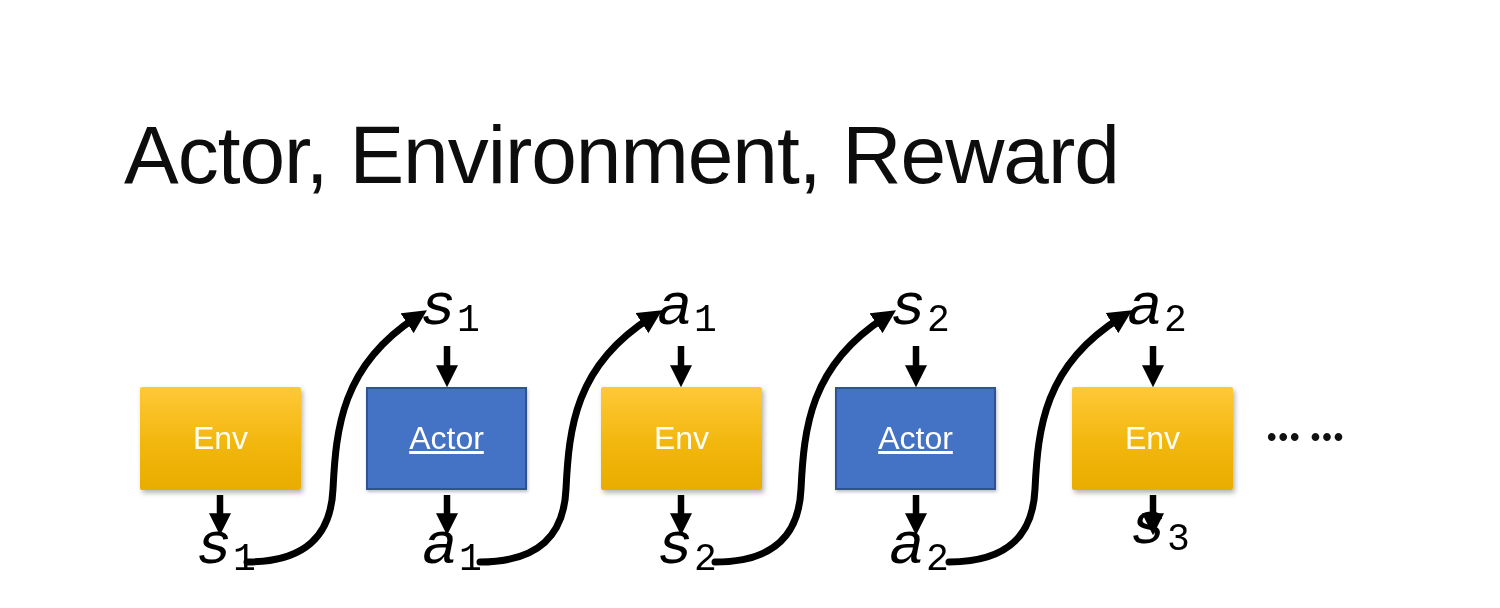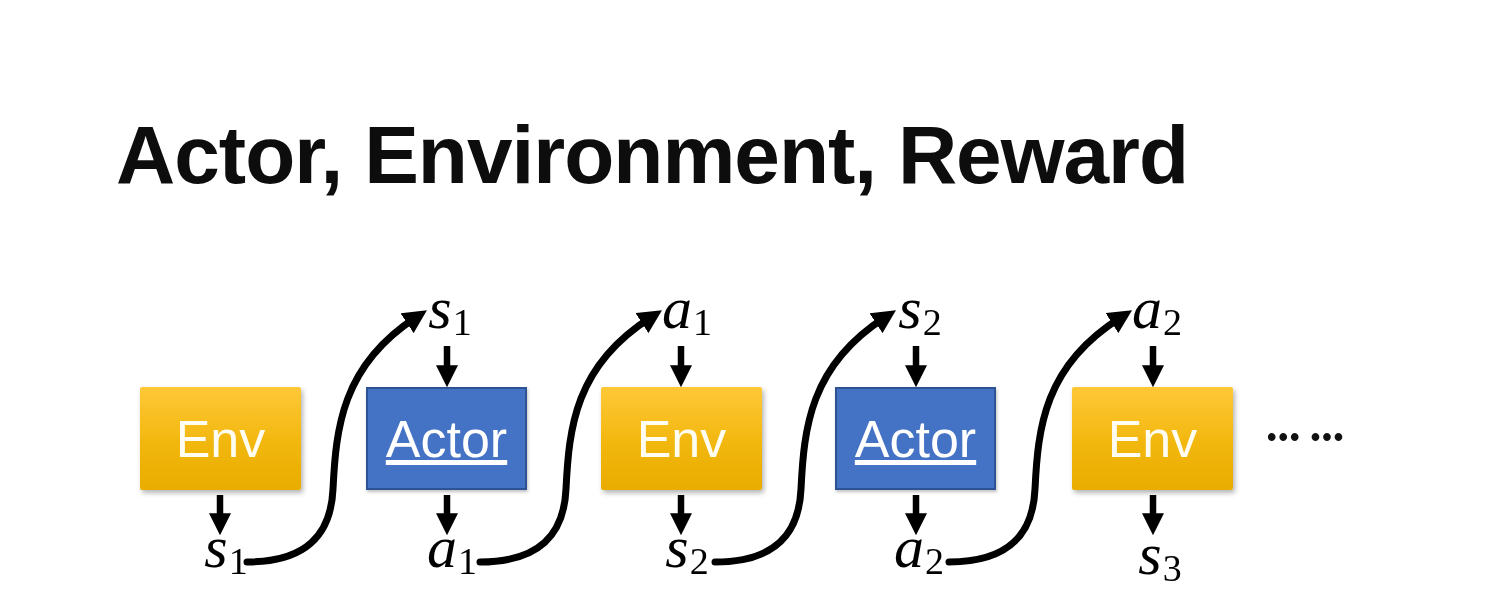--- a/index.html
+++ b/index.html
@@ -5,57 +5,57 @@
   html,body{margin:0;padding:0;background:#ffffff;}
   .slide{
     position:relative;
     width:1500px;height:608px;
     background:#ffffff;
     overflow:hidden;
     font-family:"Liberation Sans", sans-serif;
   }
   .slide-title{
     position:absolute;
-    left:116px;top:112px;
+    left:124px;top:112px;
     font-size:82px;
-    font-weight:700;
+    font-weight:400;
     letter-spacing:-1px;
     color:#0d0d0d;
     line-height:1.05;
     white-space:nowrap;
   }
   .arrow-layer{
     position:absolute;left:0;top:0;width:1500px;height:608px;
     pointer-events:none;
   }
   .node{
     position:absolute;
     top:387px;
     width:161px;height:103px;
     display:flex;align-items:center;justify-content:center;
-    font-size:52px;
+    font-size:32px;
     color:#ffffff;
     box-sizing:border-box;
   }
   .node.env{
     background:linear-gradient(180deg,#ffc838 0%,#f2b70d 55%,#e9ac00 100%);
     border-radius:2px;
     box-shadow:2px 3px 5px rgba(90,90,90,0.45);
     color:#fffdf2;
   }
   .node.actor{
     background:#4472c4;
     border:2.5px solid #2e5395;
     box-shadow:1px 2px 3px rgba(0,0,0,0.25);
     text-decoration:underline;
   }
   .mlabel{
     position:absolute;
     transform:translateX(-50%);
-    font-family:Liberation Serif, serif;
+    font-family:Liberation Mono, monospace;
     font-size:60px;
     line-height:1;
     color:#000;
     white-space:nowrap;
   }
   .mlabel .base{ font-style:italic; }
   .mlabel .sub{
     font-style:normal;
     font-size:38px;
     position:relative;
@@ -128,17 +128,17 @@
 
   <div class="mlabel" style="left:450px;top:278px"><span class="base">s</span><span class="sub">1</span></div>
   <div class="mlabel" style="left:687px;top:278px"><span class="base">a</span><span class="sub">1</span></div>
   <div class="mlabel" style="left:920px;top:278px"><span class="base">s</span><span class="sub">2</span></div>
   <div class="mlabel" style="left:1157px;top:278px"><span class="base">a</span><span class="sub">2</span></div>
 
   <div class="mlabel" style="left:226px;top:517px"><span class="base">s</span><span class="sub">1</span></div>
   <div class="mlabel" style="left:452px;top:517px"><span class="base">a</span><span class="sub">1</span></div>
   <div class="mlabel" style="left:687px;top:517px"><span class="base">s</span><span class="sub">2</span></div>
   <div class="mlabel" style="left:919px;top:517px"><span class="base">a</span><span class="sub">2</span></div>
-  <div class="mlabel" style="left:1160px;top:524px"><span class="base">s</span><span class="sub">3</span></div>
+  <div class="mlabel" style="left:1160px;top:497px"><span class="base">s</span><span class="sub">3</span></div>
 
   <div class="dots">••• •••</div>
 
 </div>
 
 </body></html>

